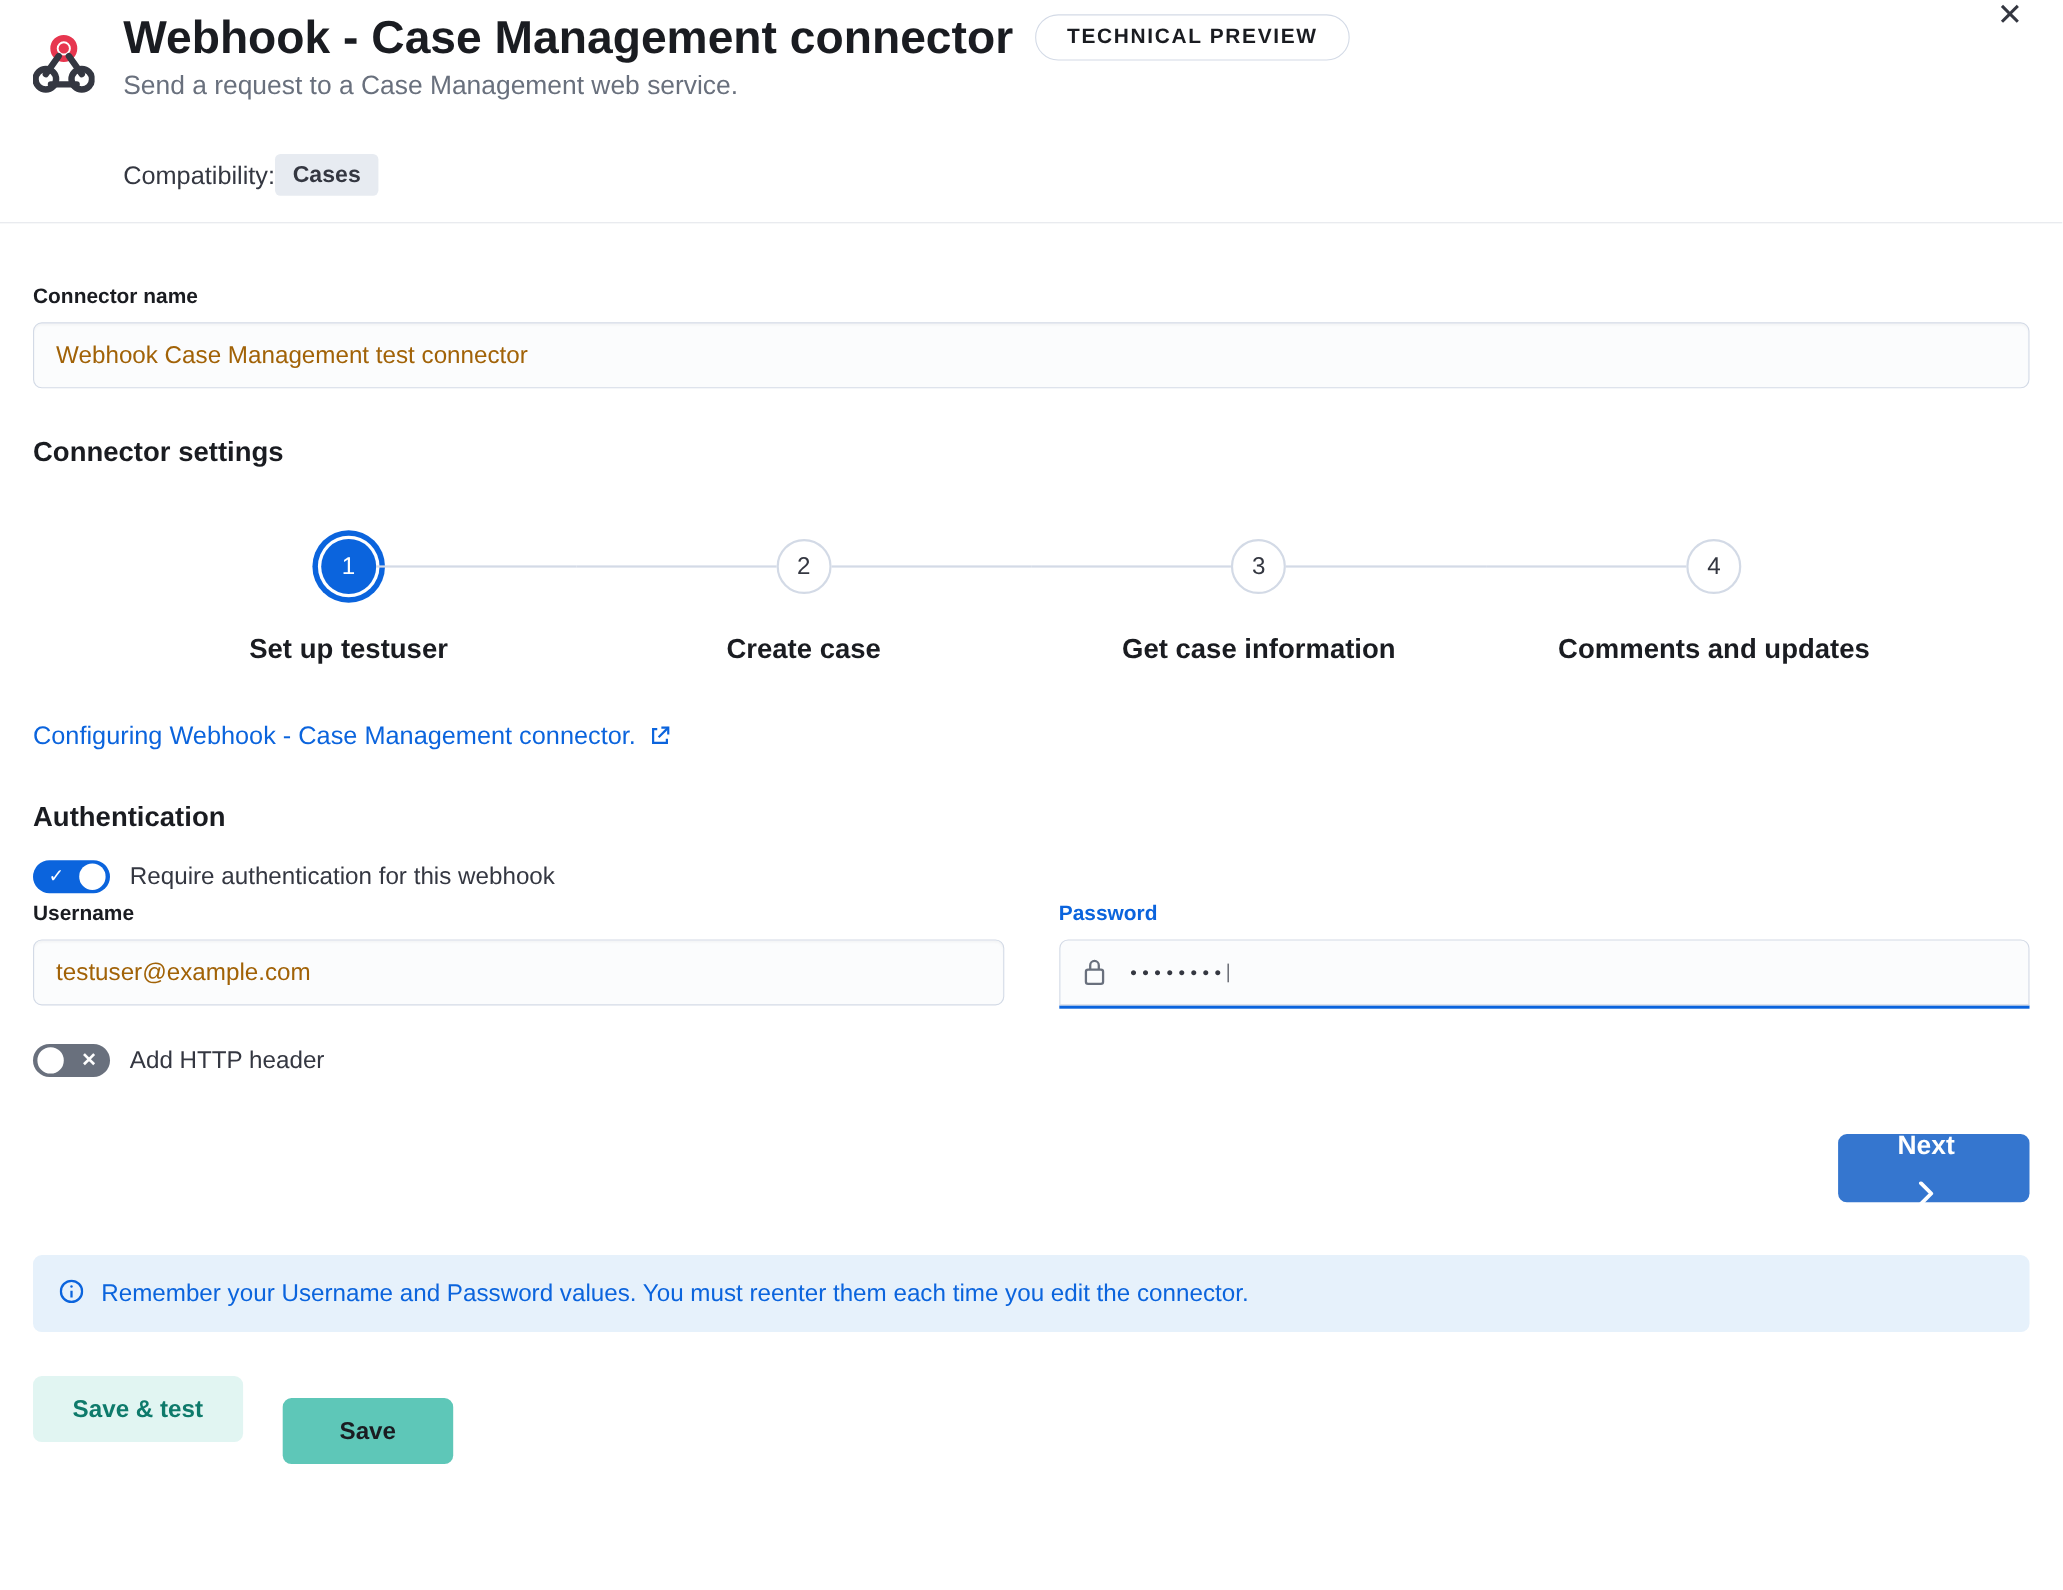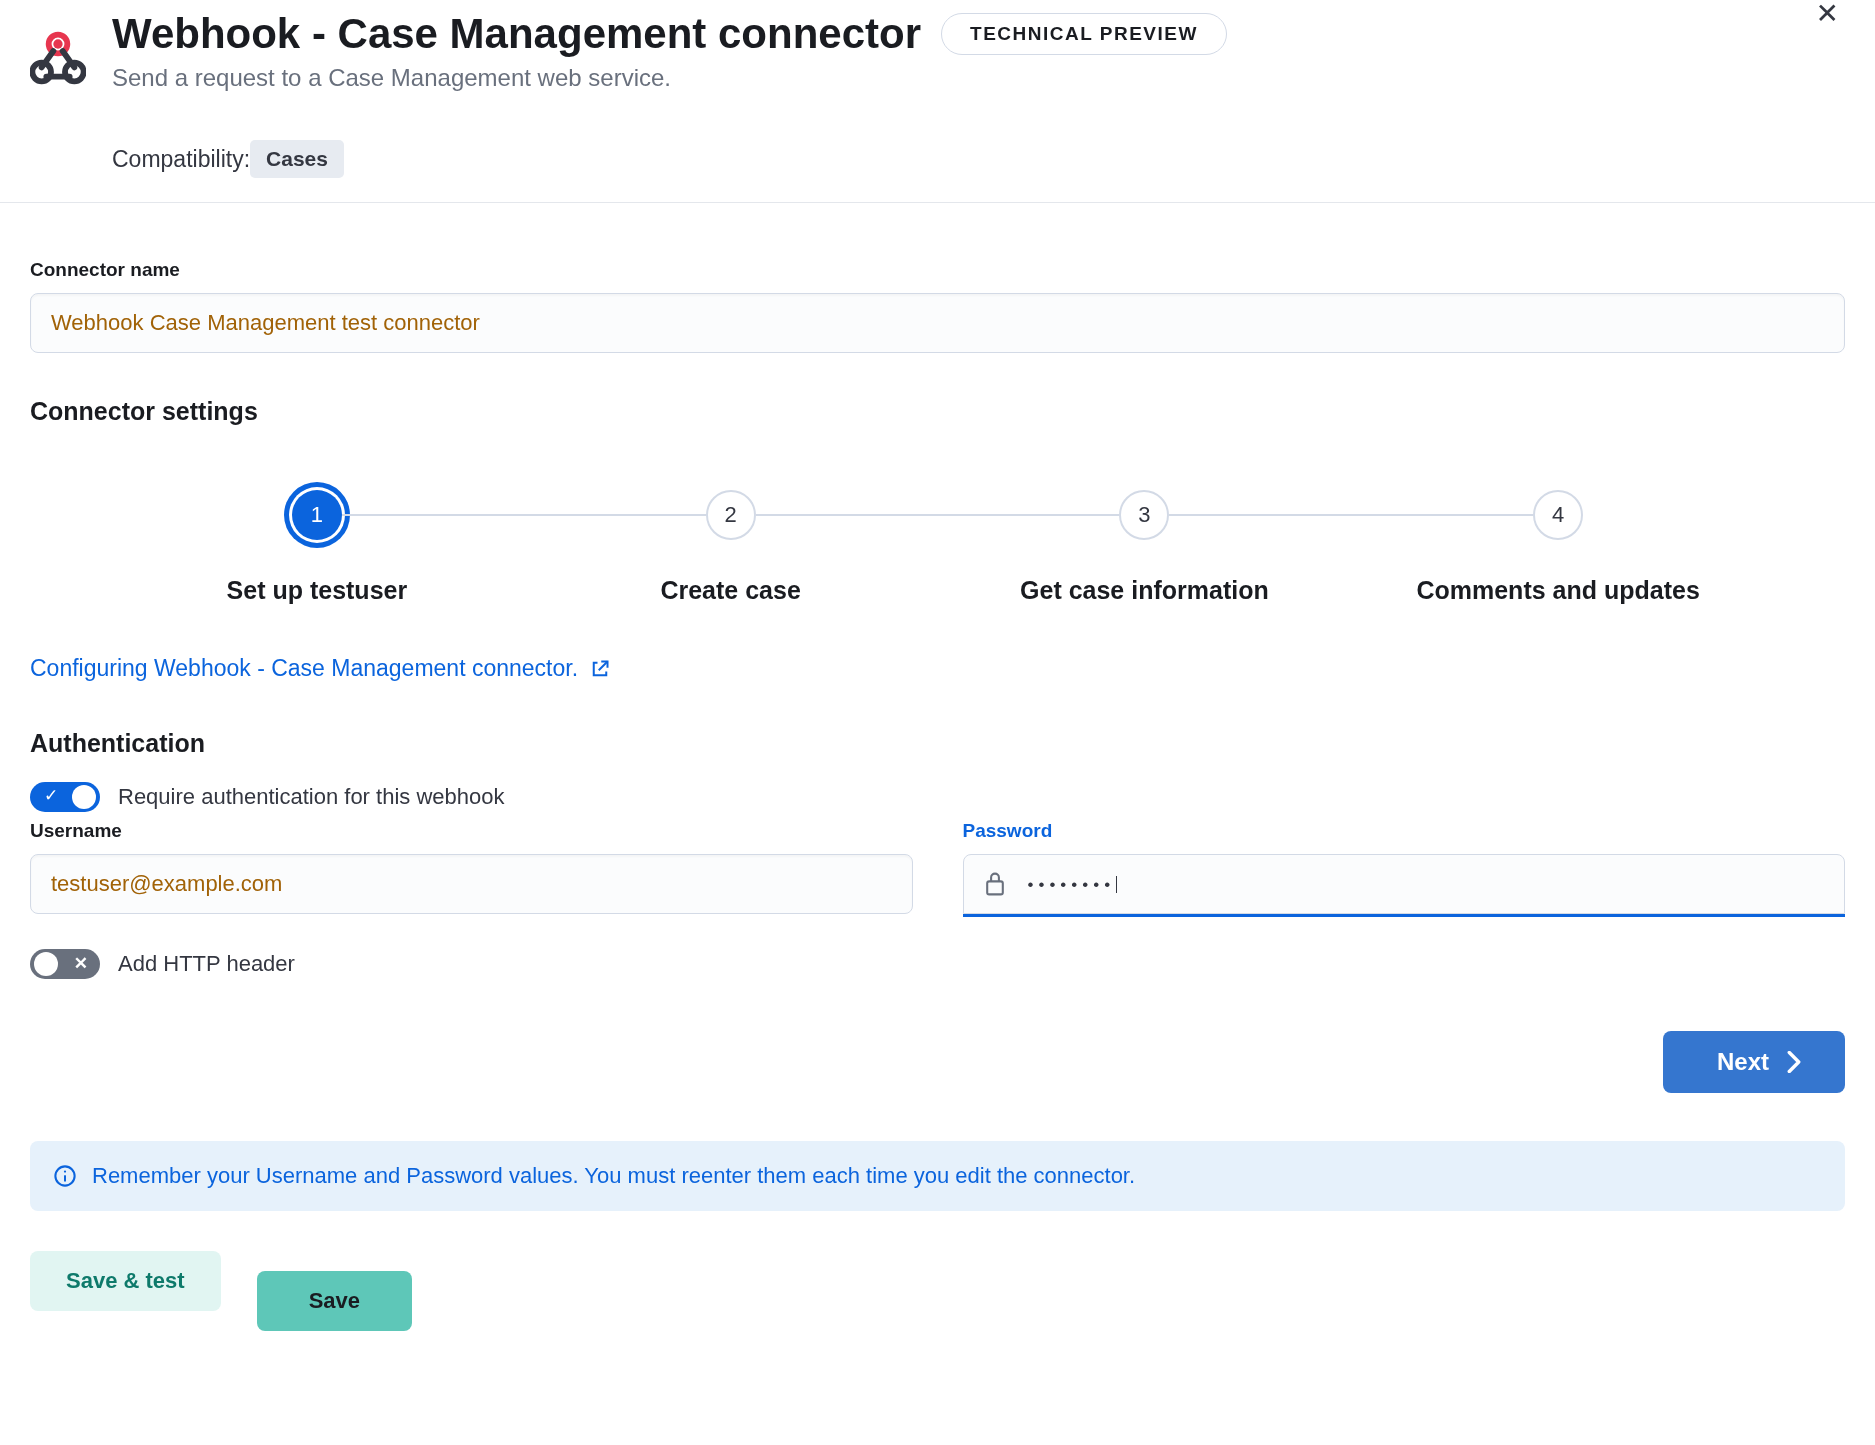--- a/index.html
+++ b/index.html
@@ -224,31 +224,32 @@
   cursor: pointer;
   font-weight: 600;
   display: inline-flex;
   align-items: center;
   justify-content: center;
 }
 .btn-next {
   background: #3576cf;
   color: #fff;
   font-size: 24px;
-  padding: 0 44px 0 54px;
+  padding: 0 68px 0 54px;
   height: 62px;
   gap: 18px;
+  flex-direction: column;
 }
 .callout {
   background: #e6f1fb;
   border-radius: 8px;
   padding: 22px 24px;
   margin-top: 48px;
   display: flex;
-  align-items: center;
+  align-items: flex-start;
   gap: 16px;
   color: #0b64dd;
   font-size: 22px;
   font-weight: 500;
 }
 .footer-btns {
   display: flex;
   gap: 36px;
   margin-top: 40px;
 }

